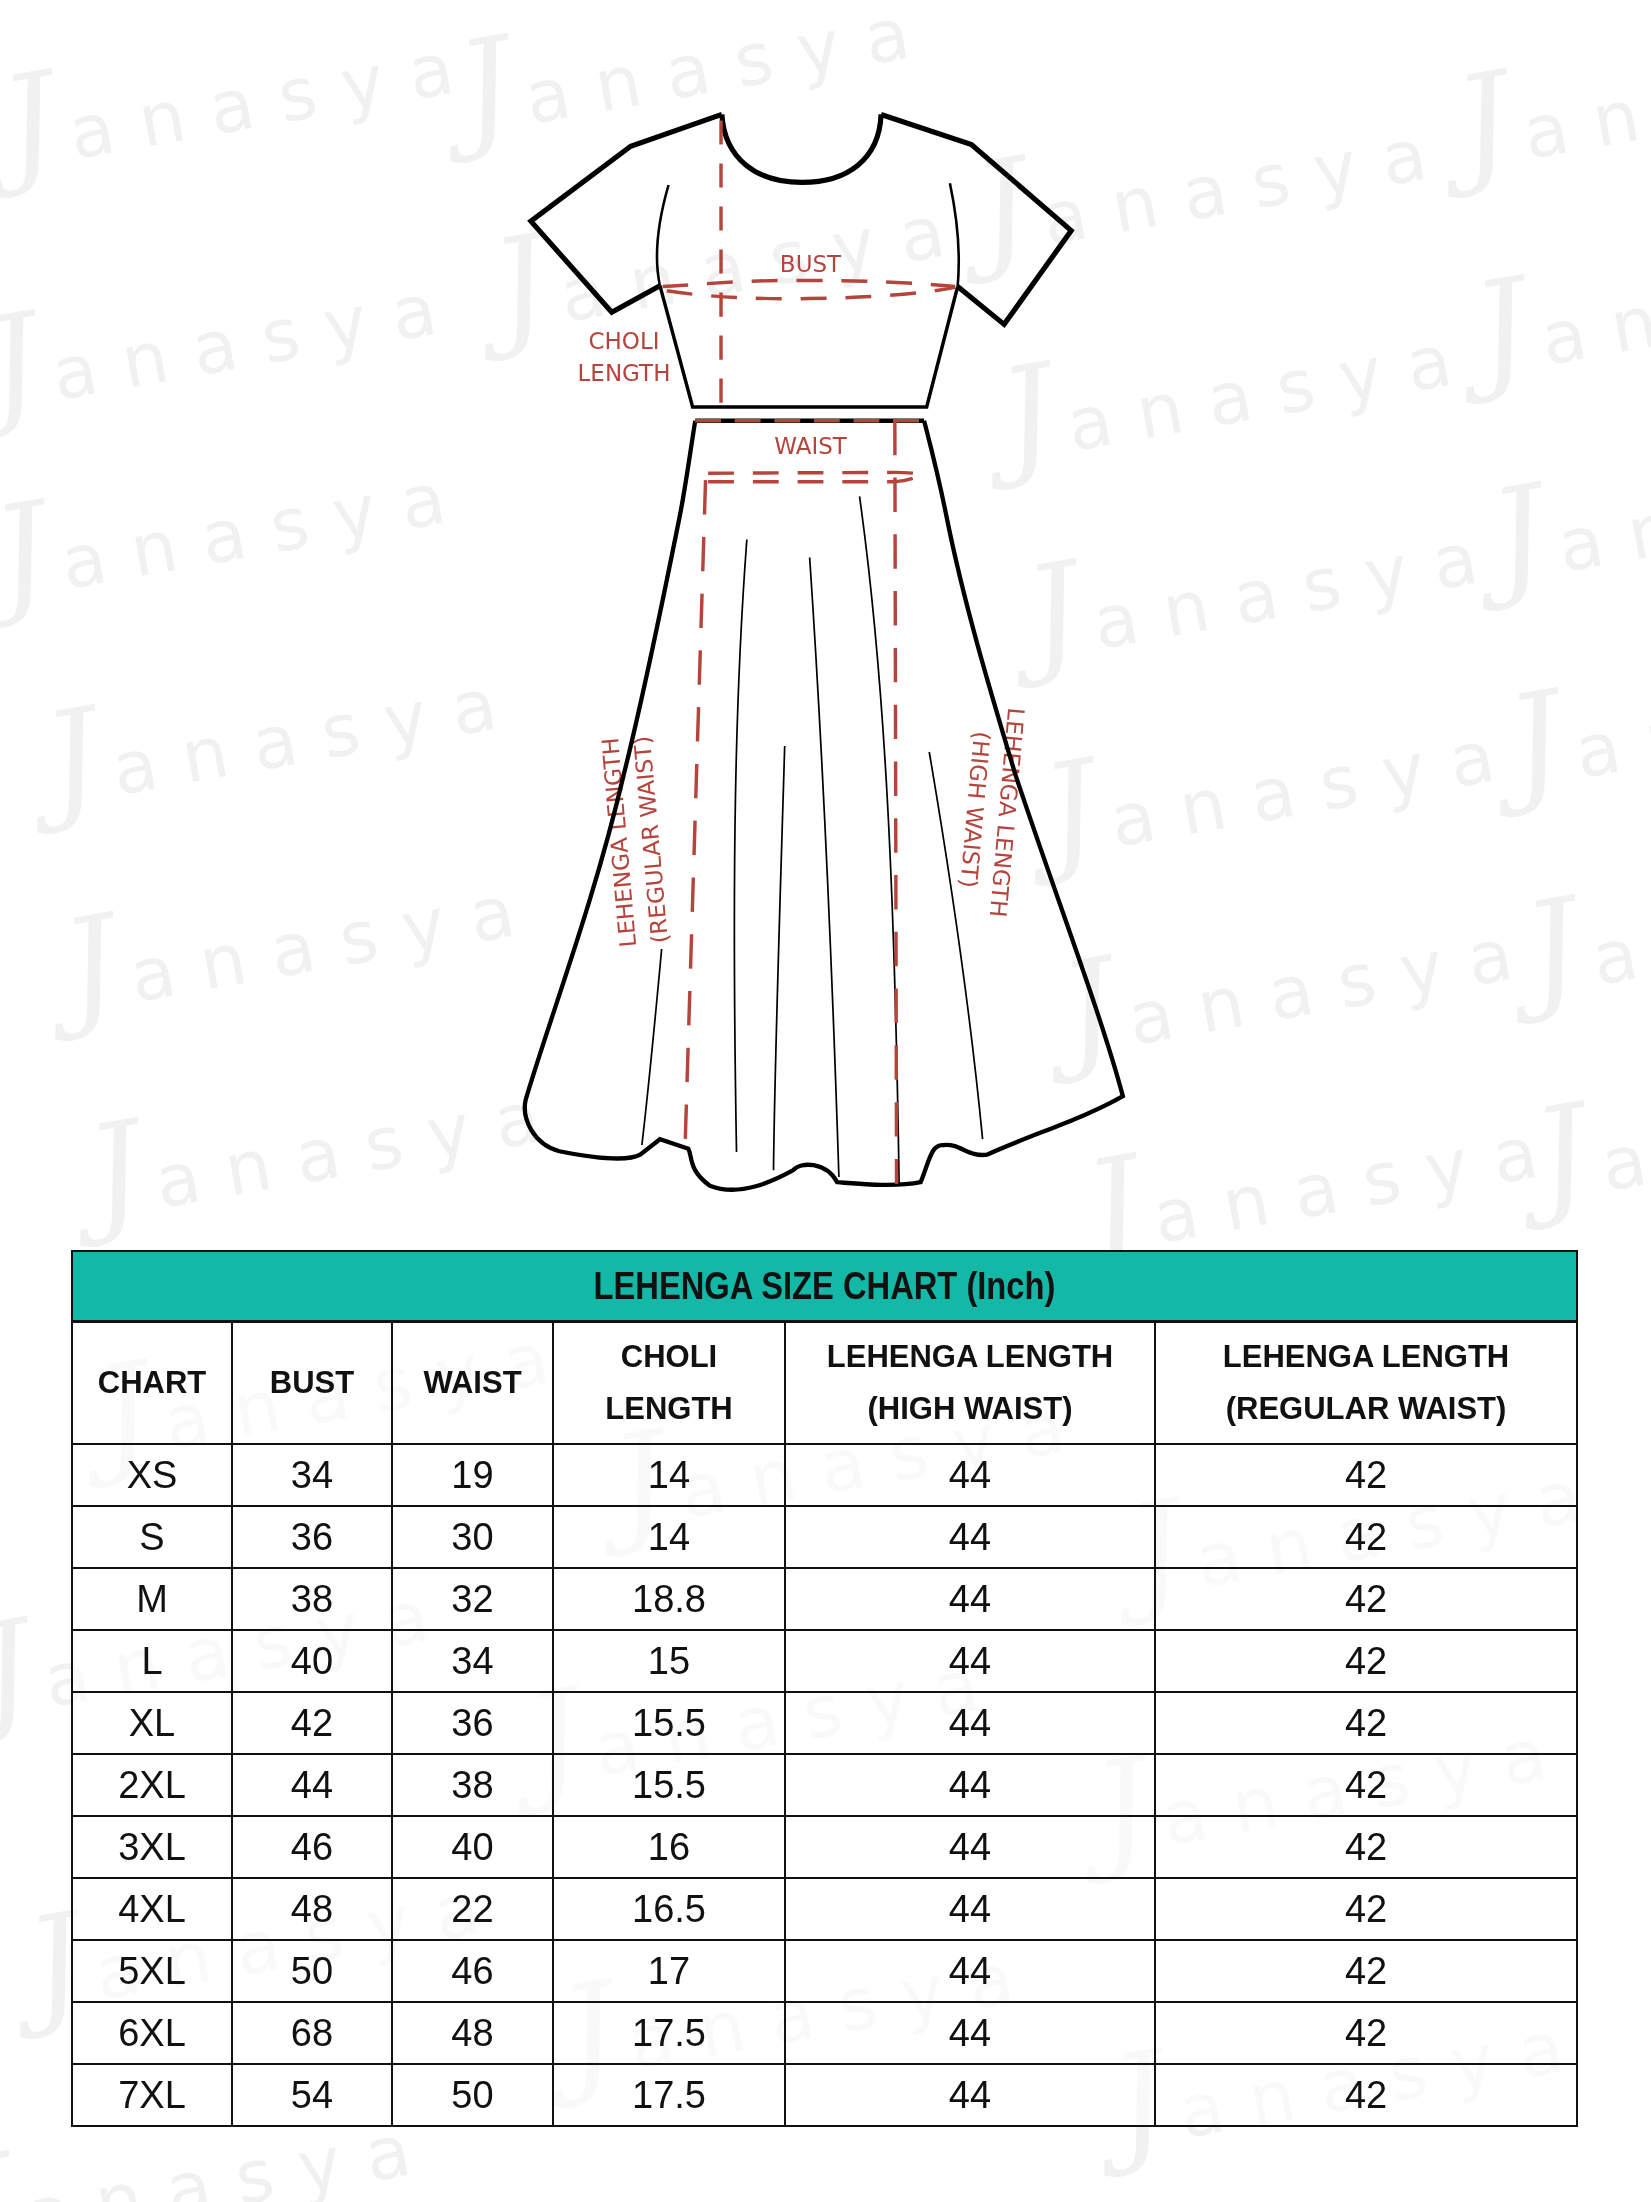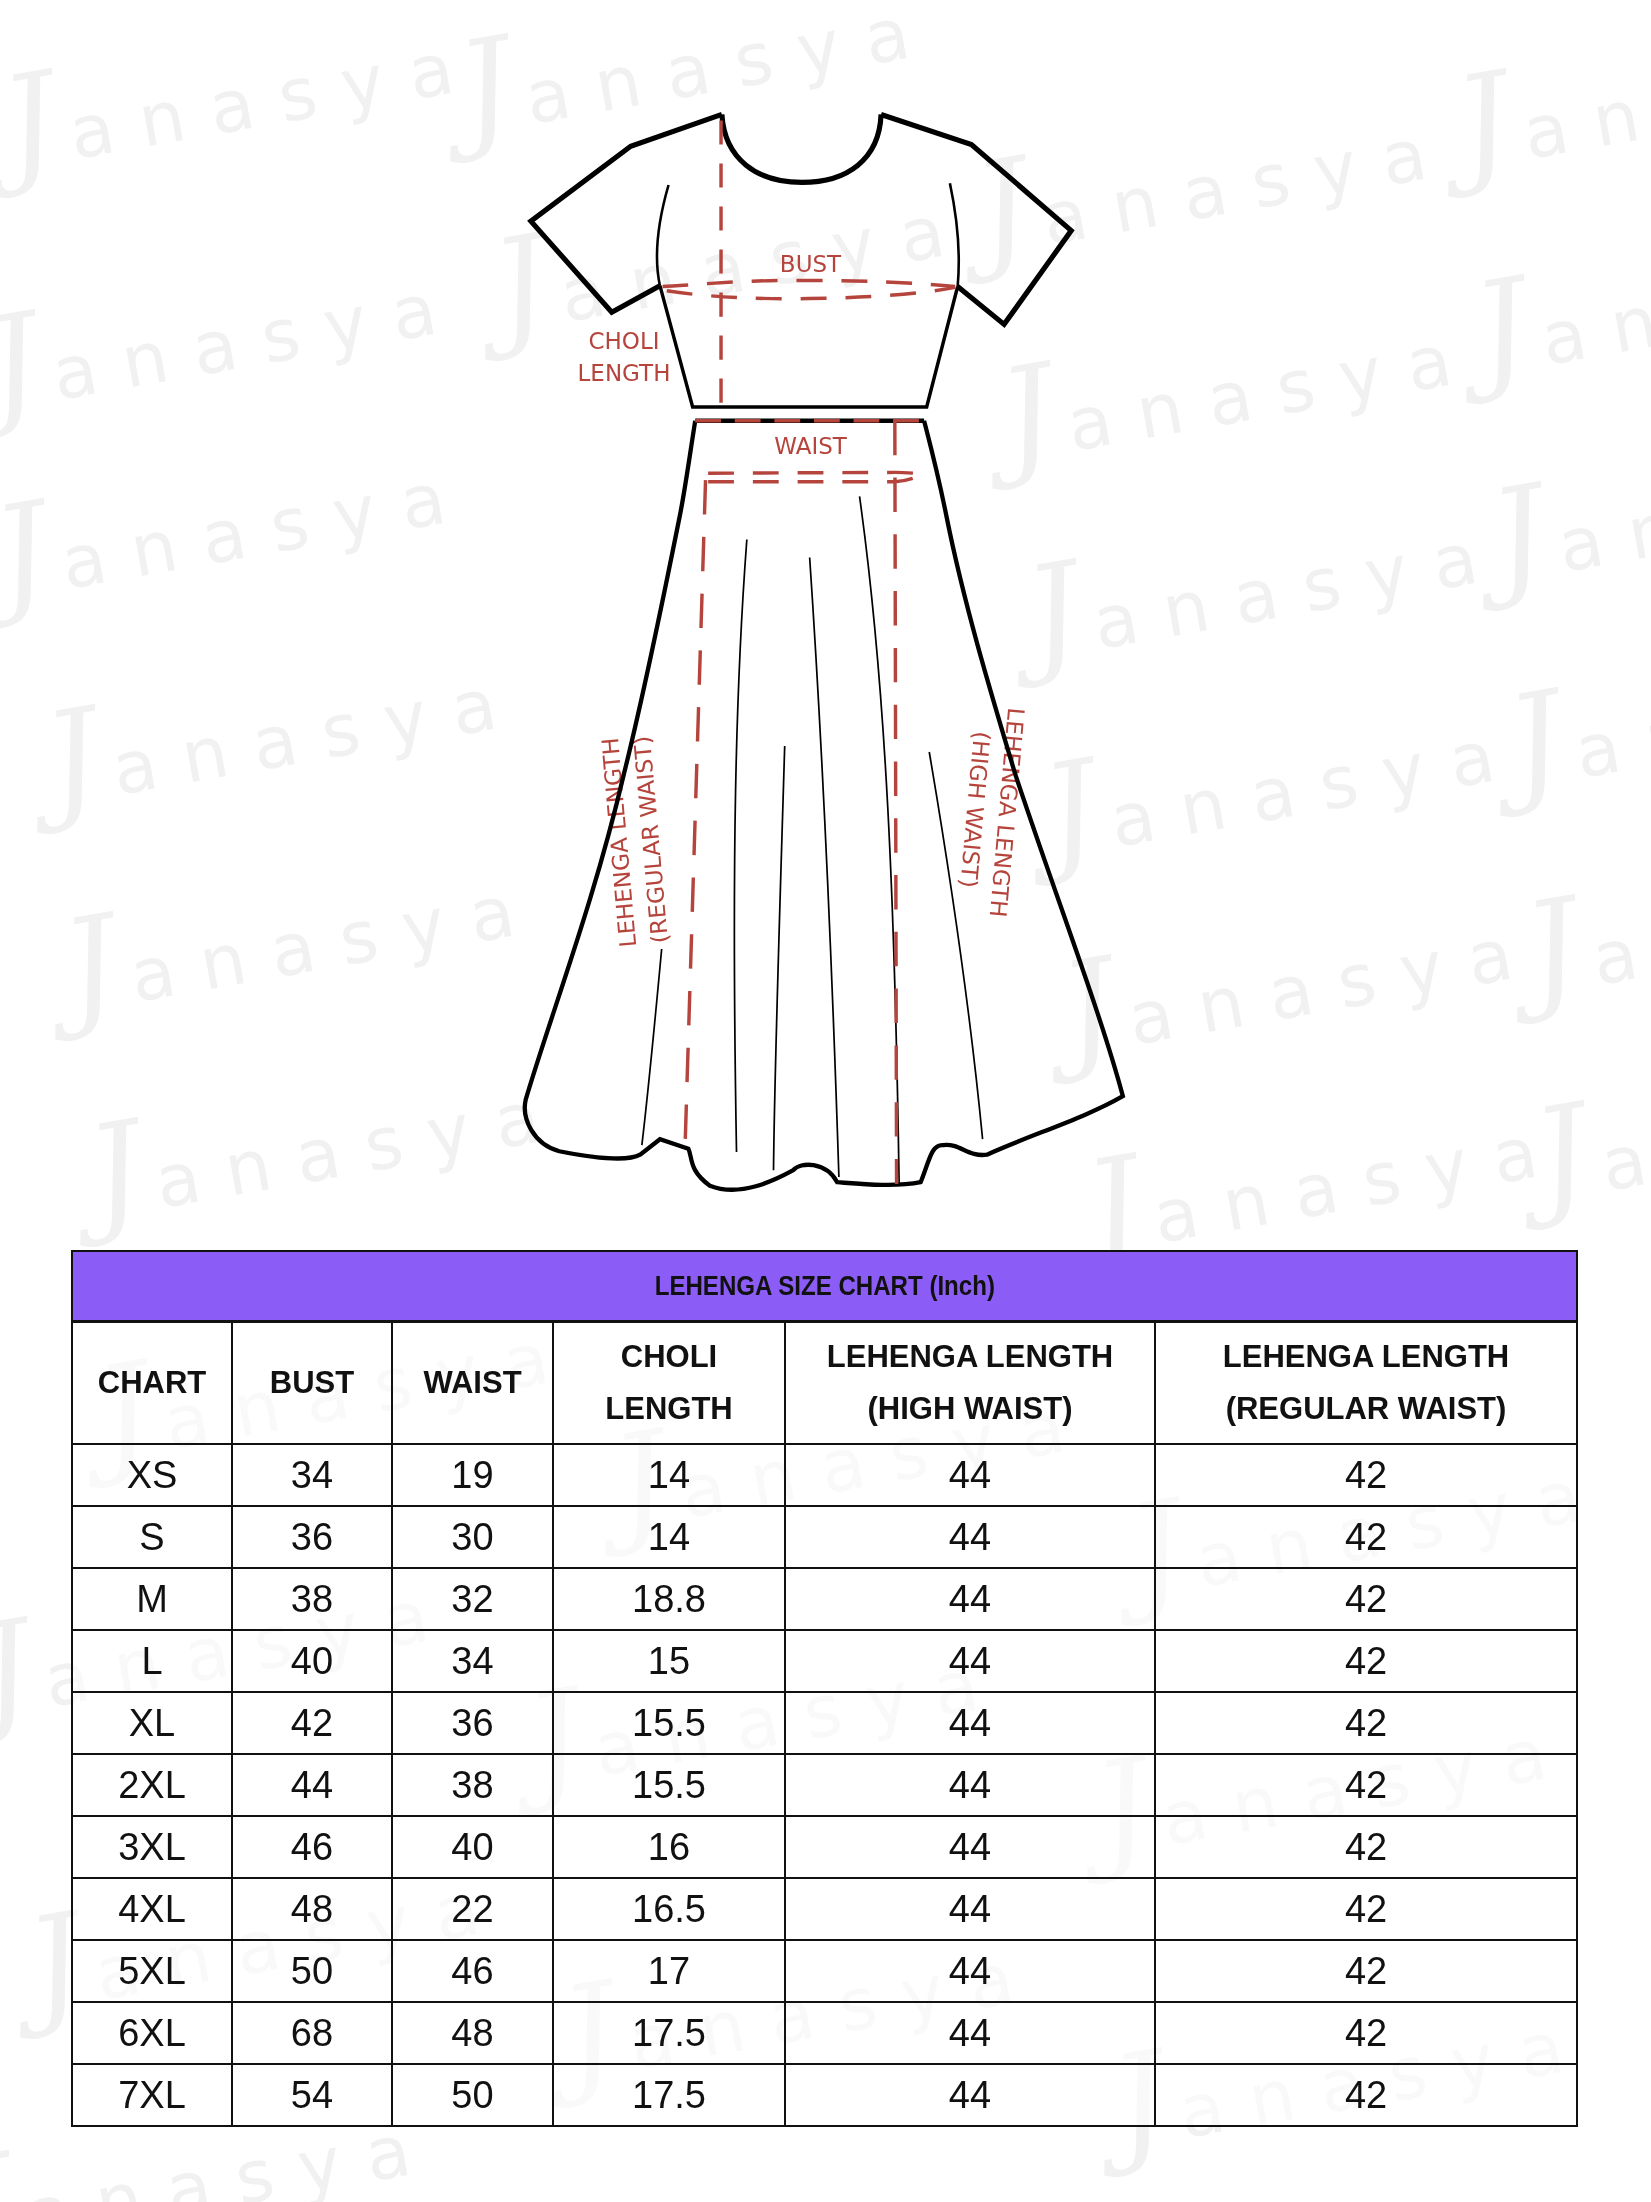--- a/index.html
+++ b/index.html
@@ -20,21 +20,21 @@
       position: absolute; color: #b5443c; font-family: "DejaVu Sans", sans-serif;
       font-size: 23px; line-height: 32px; text-align: center; white-space: nowrap;
     }
     #size-table {
       position: absolute; left: 71px; top: 1250px; width: 1506px;
       border-collapse: collapse; z-index: 2; table-layout: fixed;
       border: 2.6px solid #111;
     }
     #size-table td, #size-table th { border: 2.2px solid #111; padding: 0; text-align: center; color: #111; }
     #size-table .title-cell {
-      background: #8b5cf6; height: 68px; font-weight: bold; font-size: 28px;
+      background: #14b8a6; height: 68px; font-weight: bold; font-size: 38px;
       font-family: "Liberation Sans Narrow", "Liberation Sans", sans-serif;
       border-bottom: 3px solid #111;
     }
     #size-table .head-cell {
       height: 120px; font-weight: bold; font-size: 31px; line-height: 52px;
       background: rgba(255,255,255,0.6);
     }
     #size-table .body-cell {
       height: 60px; font-size: 38px; background: rgba(255,255,255,0.6);
     }

